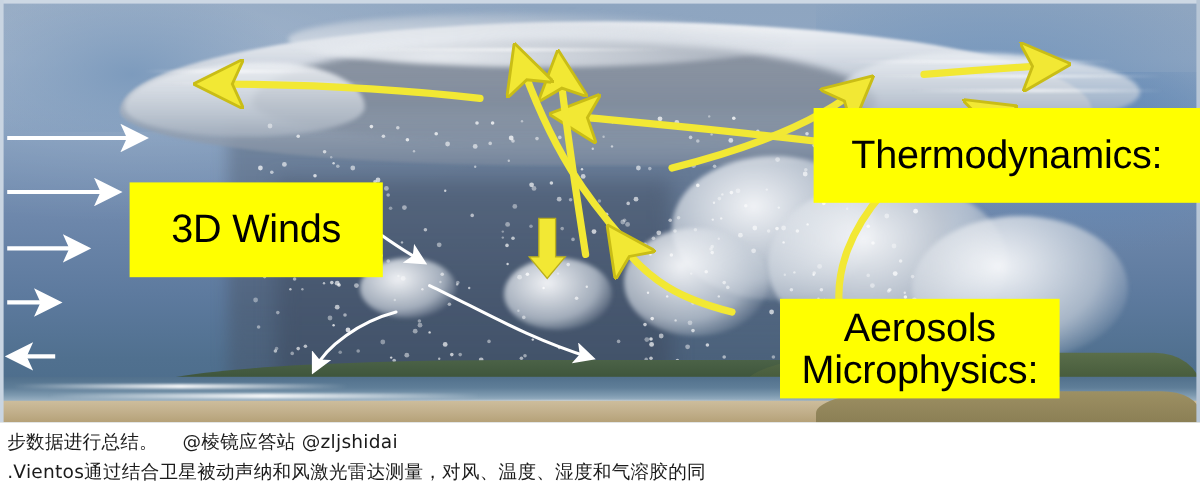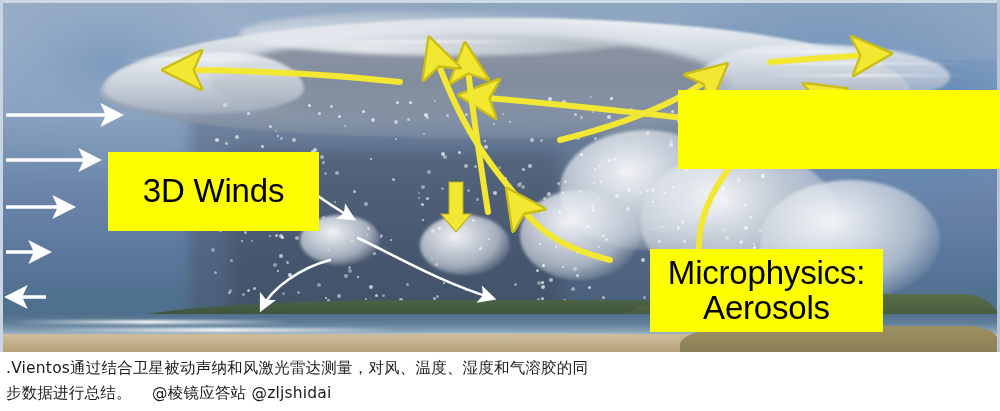--- a/index.html
+++ b/index.html
@@ -579,28 +579,29 @@
 
     <div class="bd-top"></div>
     <div class="bd-left"></div>
     <div class="bd-right"></div>
 
     <div class="label-box" id="lbl-dynamics">
       <span class="ln">3D Winds</span>
     </div>
 
     <div class="label-box" id="lbl-thermo">
+      <span class="ln">Thermodynamics:</span>
     </div>
 
     <div class="label-box" id="lbl-micro">
+      <span class="ln">Aerosols</span>
       <span class="ln">Microphysics:</span>
-      <span class="ln">Aerosols</span>
     </div>
   </div>
 
   <div id="caption">
     <div id="caption-text">
+      <div id="caption-line2">步数据进行总结。    @棱镜应答站 @zljshidai</div>
       <div>.Vientos通过结合卫星被动声纳和风激光雷达测量，对风、温度、湿度和气溶胶的同</div>
-      <div id="caption-line2">步数据进行总结。    @棱镜应答站 @zljshidai</div>
     </div>
 
   </div>
 </div>
 
 </body></html>

